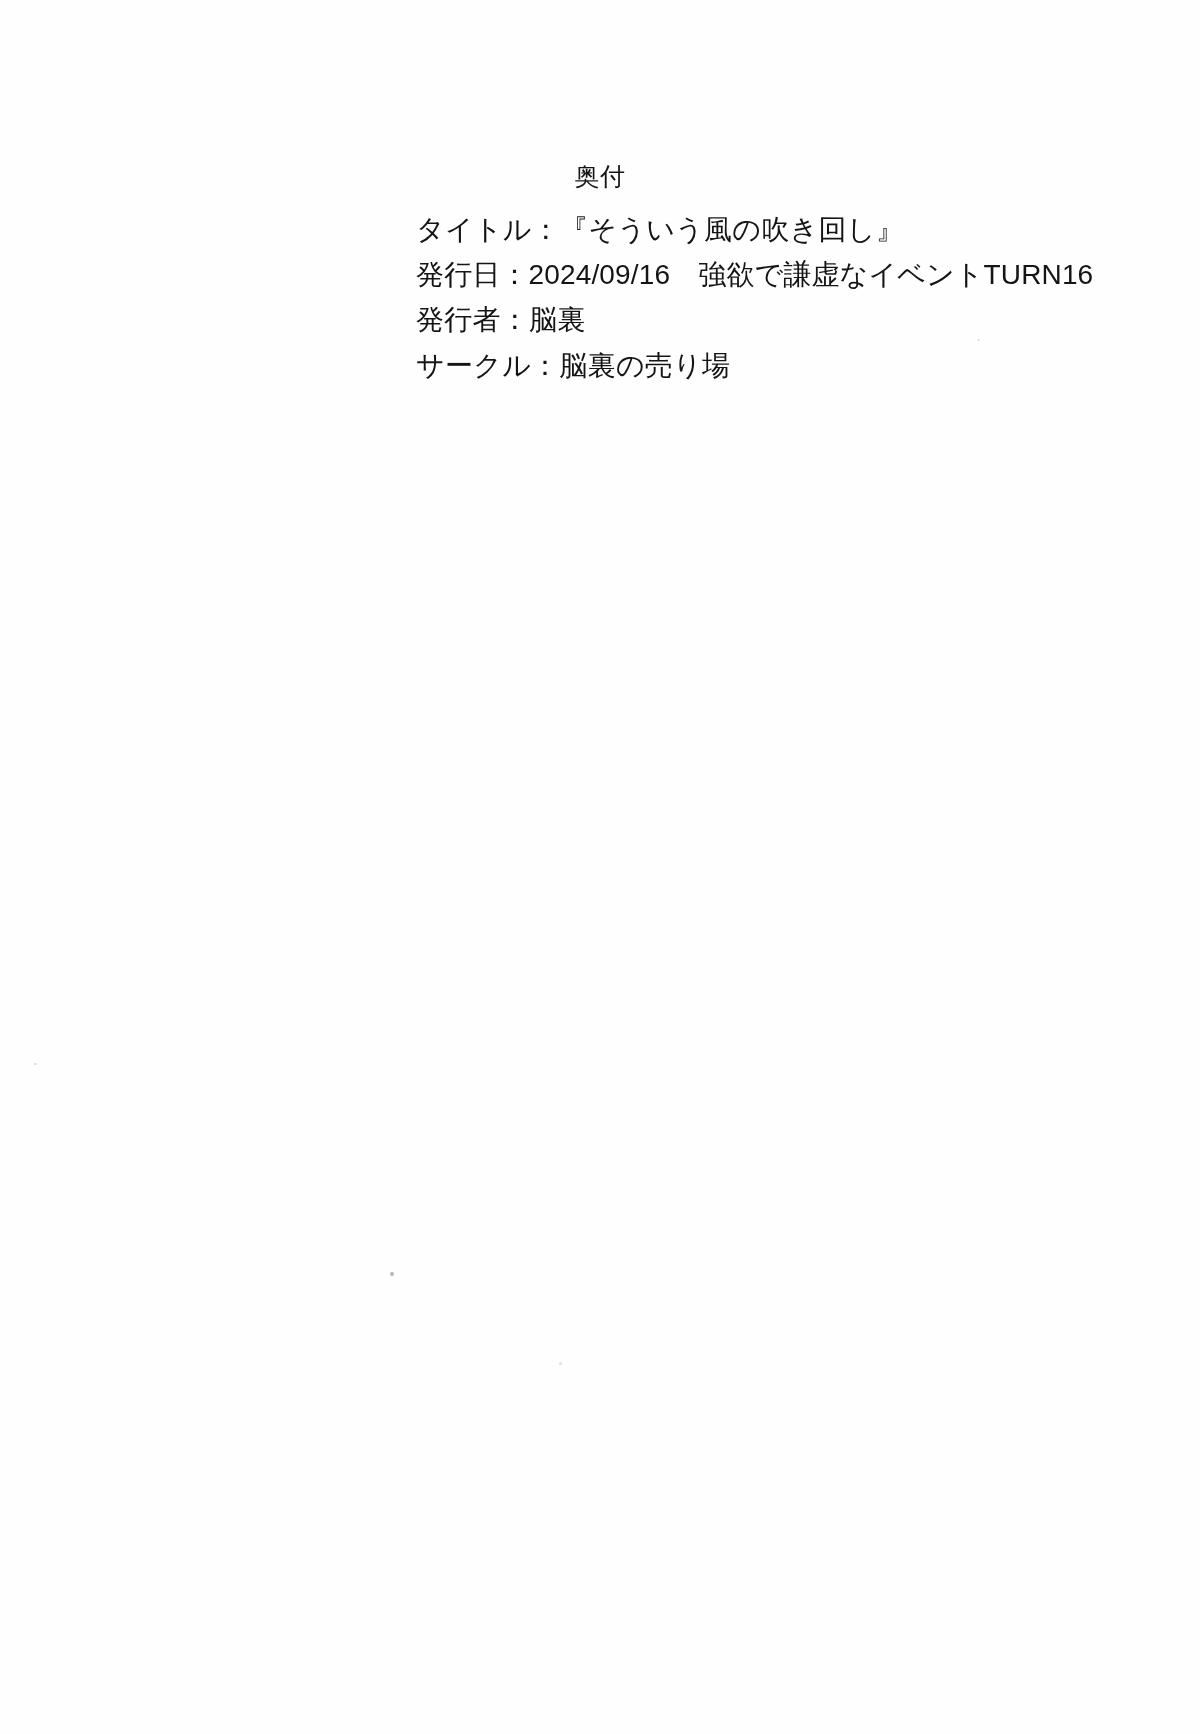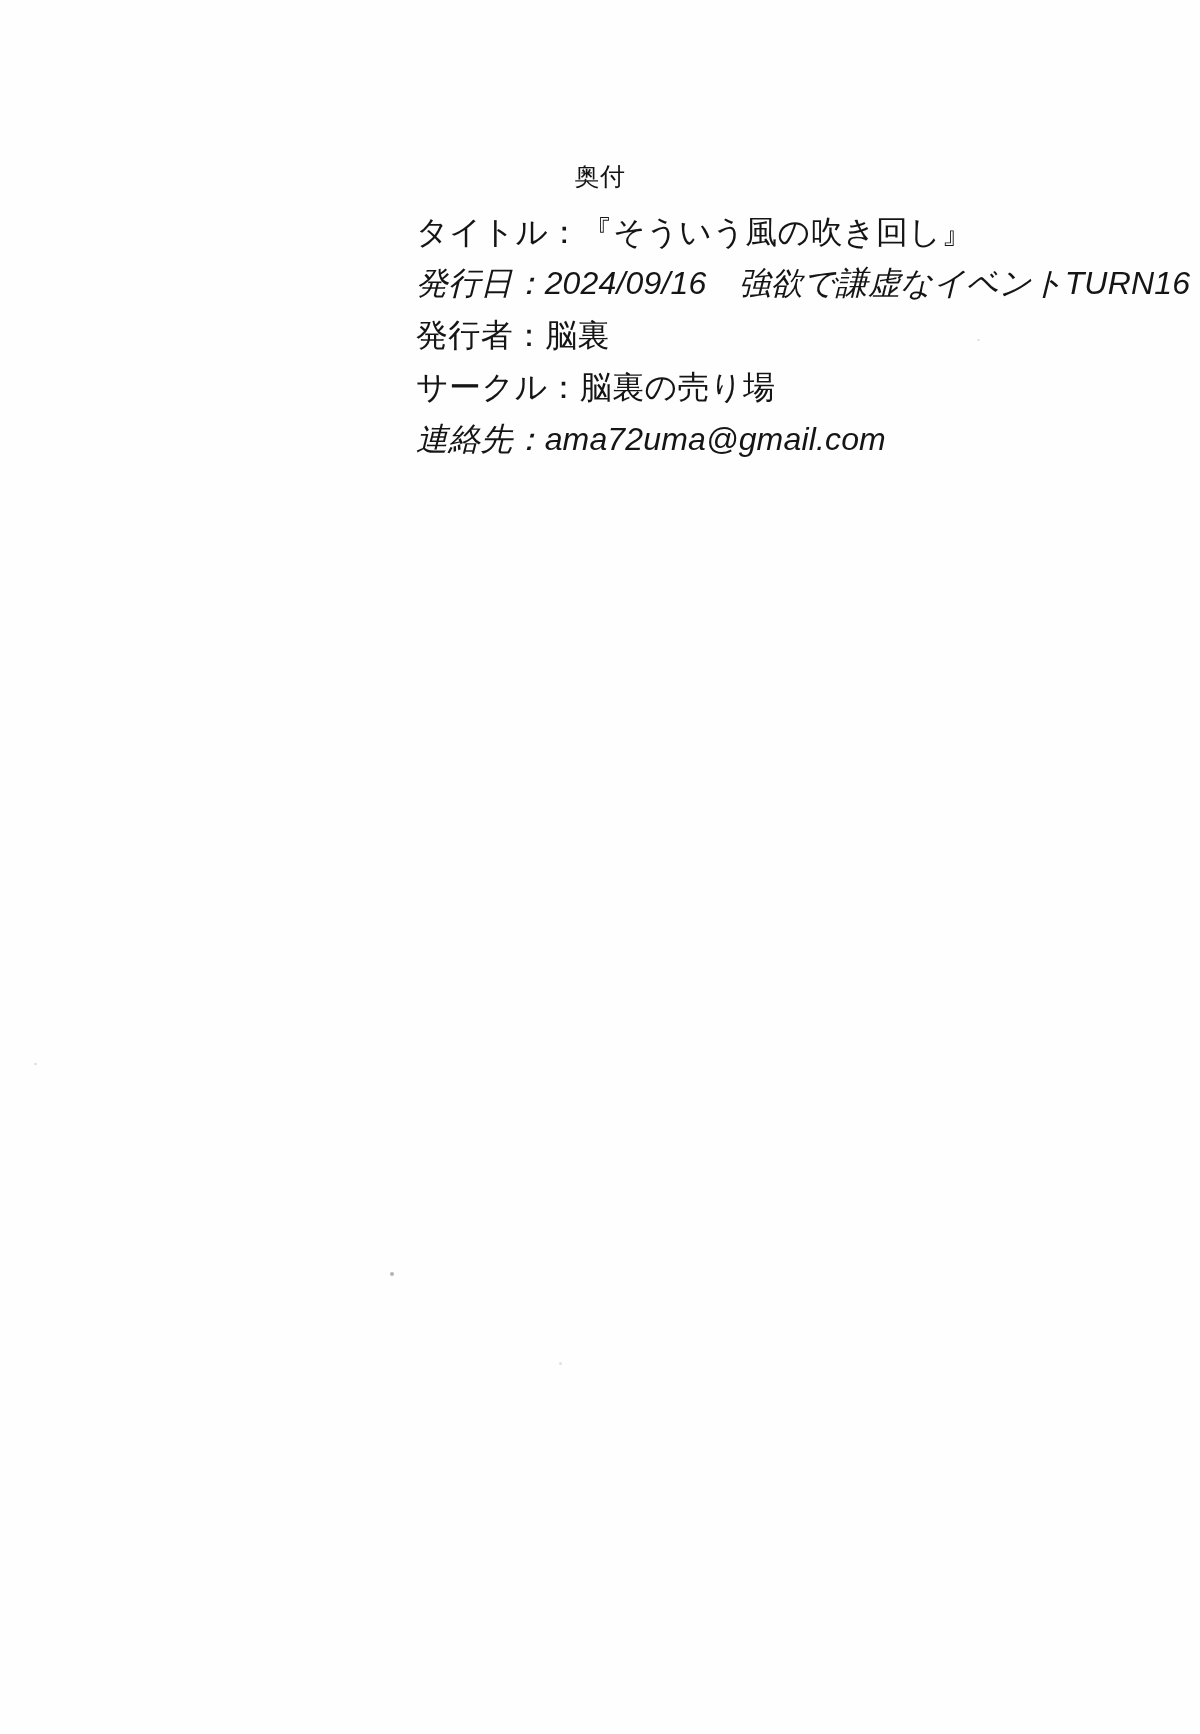--- a/index.html
+++ b/index.html
@@ -40,30 +40,29 @@
   }
 
   .colophon-lines {
     margin: 0 auto;
     width: 640px;
     padding-left: 272px;
     box-sizing: content-box;
   }
 
   .colophon-line {
-    font-size: 32px;
+    font-size: 28px;
     line-height: 1.62;
     color: #151515;
     white-space: nowrap;
     letter-spacing: 0.01em;
   }
 
   .colophon-line.latin {
     letter-spacing: 0.005em;
-    font-style: italic;
   }
 
   
   .speck {
     position: absolute;
     background: #9a9a9a;
     border-radius: 50%;
   }
   .speck-a { left: 390px; top: 1272px; width: 4px; height: 4px; opacity: .75; }
   .speck-b { left: 34px; top: 1063px; width: 3px; height: 2px; opacity: .35; }
@@ -77,21 +76,20 @@
 
   <section class="colophon">
 
     <h1 class="colophon-heading">奥付</h1>
 
     <div class="colophon-lines">
       <div class="colophon-line">タイトル：『そういう風の吹き回し』</div>
       <div class="colophon-line latin">発行日：2024/09/16　強欲で謙虚なイベントTURN16</div>
       <div class="colophon-line">発行者：脳裏</div>
       <div class="colophon-line">サークル：脳裏の売り場</div>
-      <div class="colophon-line latin">連絡先：ama72uma@gmail.com</div>
     </div>
 
   </section>
 
   <span class="speck speck-a"></span>
   <span class="speck speck-b"></span>
   <span class="speck speck-c"></span>
   <span class="speck speck-d"></span>
 
 </div>

